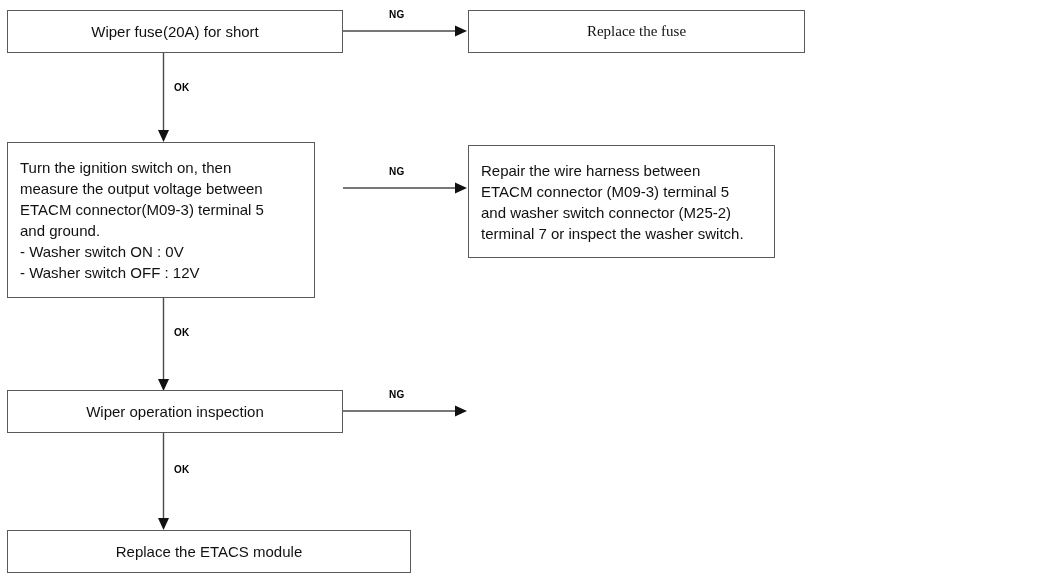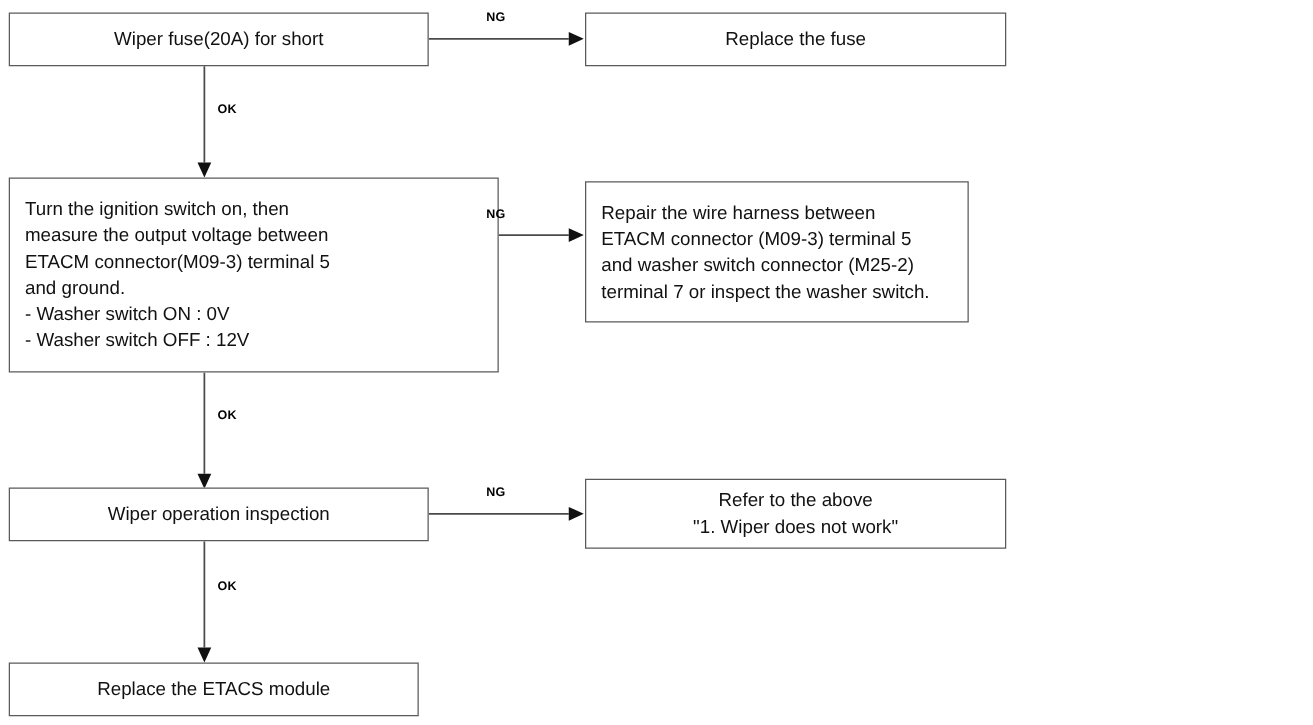--- a/index.html
+++ b/index.html
@@ -88,28 +88,28 @@
     <polygon points="455,405.5 467,411 455,416.5"></polygon>
 
     <line x1="163.5" y1="433" x2="163.5" y2="518"></line>
     <polygon points="158,518 169,518 163.5,530"></polygon>
   </svg>
 
   <div class="node center" style="left:7px; top:10px; width:336px; height:43px;">
     <span class="txt">Wiper fuse(20A) for short</span>
   </div>
 
-  <div class="node center" style="left:468px; top:10px; width:337px; height:43px;">
+  <div class="node center" style="left:468px; top:10px; width:337px; height:43px;font-family:Liberation Serif, serif;">
     <span class="txt">Replace the fuse</span>
   </div>
 
   <div class="edge-label" style="left:389px; top:9px;">NG</div>
   <div class="edge-label" style="left:174px; top:82px;">OK</div>
 
-  <div class="node left" style="left:7px; top:142px; width:392px; height:156px;">
+  <div class="node left" style="left:7px; top:142px; width:308px; height:156px;">
     <span class="txt">Turn the ignition switch on, then
 measure the output voltage between
 ETACM connector(M09-3) terminal 5
 and ground.
 - Washer switch ON : 0V
 - Washer switch OFF : 12V</span>
   </div>
 
   <div class="node left" style="left:468px; top:145px; width:307px; height:113px;">
     <span class="txt">Repair the wire harness between
@@ -118,25 +118,21 @@
 terminal 7 or inspect the washer switch.</span>
   </div>
 
   <div class="edge-label" style="left:389px; top:166px;">NG</div>
   <div class="edge-label" style="left:174px; top:327px;">OK</div>
 
   <div class="node center" style="left:7px; top:390px; width:336px; height:43px;">
     <span class="txt">Wiper operation inspection</span>
   </div>
 
-  <div class="node center" style="left:468px; top:383px; width:337px; height:56px;">
-    <span class="txt">Refer to the above
-"1. Wiper does not work"</span>
-  </div>
 
   <div class="edge-label" style="left:389px; top:389px;">NG</div>
   <div class="edge-label" style="left:174px; top:464px;">OK</div>
 
-  <div class="node center" style="left:7px; top:530px; width:328px; height:43px;">
+  <div class="node center" style="left:7px; top:530px; width:404px; height:43px;">
     <span class="txt">Replace the ETACS module</span>
   </div>
 
 </div>
 
 </body></html>

